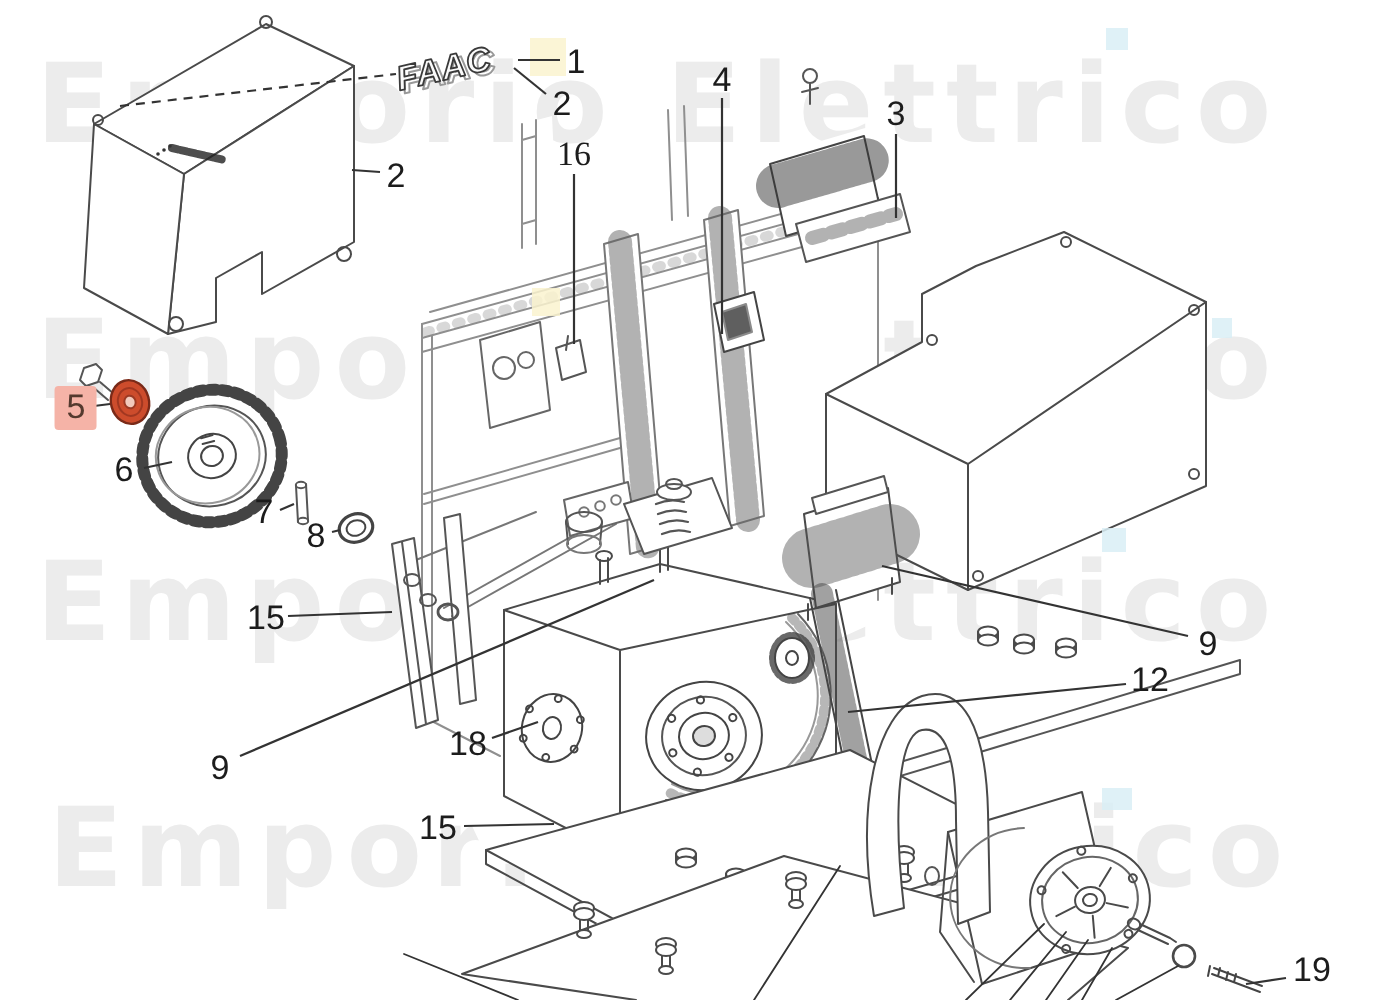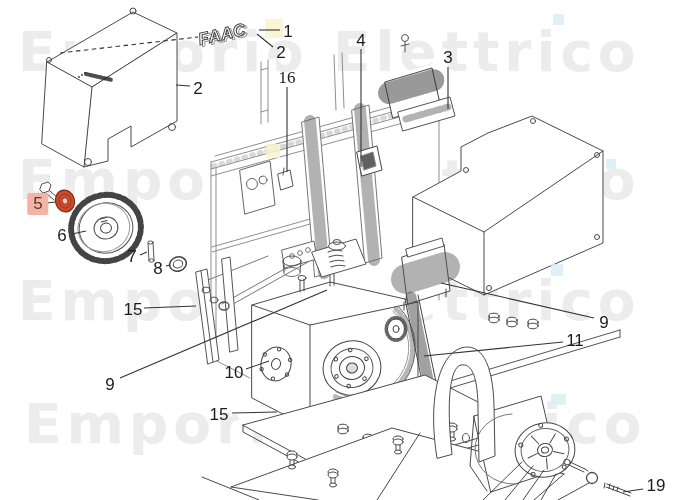--- a/index.html
+++ b/index.html
@@ -301,19 +301,19 @@
       <div class="callout" style="left: 198px; top: 88px;">2</div>
       <div class="callout" style="left: 287px; top: 77px; font-family: Liberation Serif, serif;">16</div>
       <div class="callout" style="left: 361px; top: 40px;">4</div>
       <div class="callout" style="left: 448px; top: 57px;">3</div>
       <div class="callout hl" style="left: 38px; top: 204px;">5</div>
       <div class="callout" style="left: 62px; top: 235px;">6</div>
       <div class="callout" style="left: 132px; top: 256px;">7</div>
       <div class="callout" style="left: 158px; top: 268px;">8</div>
       <div class="callout" style="left: 133px; top: 309px;">15</div>
       <div class="callout" style="left: 110px; top: 384px;">9</div>
-      <div class="callout" style="left: 234px; top: 372px;">10</div>
+      <div class="callout" style="left: 234px; top: 372px;">18</div>
       <div class="callout" style="left: 219px; top: 414px;">15</div>
       <div class="callout" style="left: 604px; top: 322px;">9</div>
-      <div class="callout" style="left: 575px; top: 340px;">11</div>
+      <div class="callout" style="left: 575px; top: 340px;">12</div>
       <div class="callout" style="left: 656px; top: 485px;">19</div>
     </div>
 </div>
 
 </body></html>

